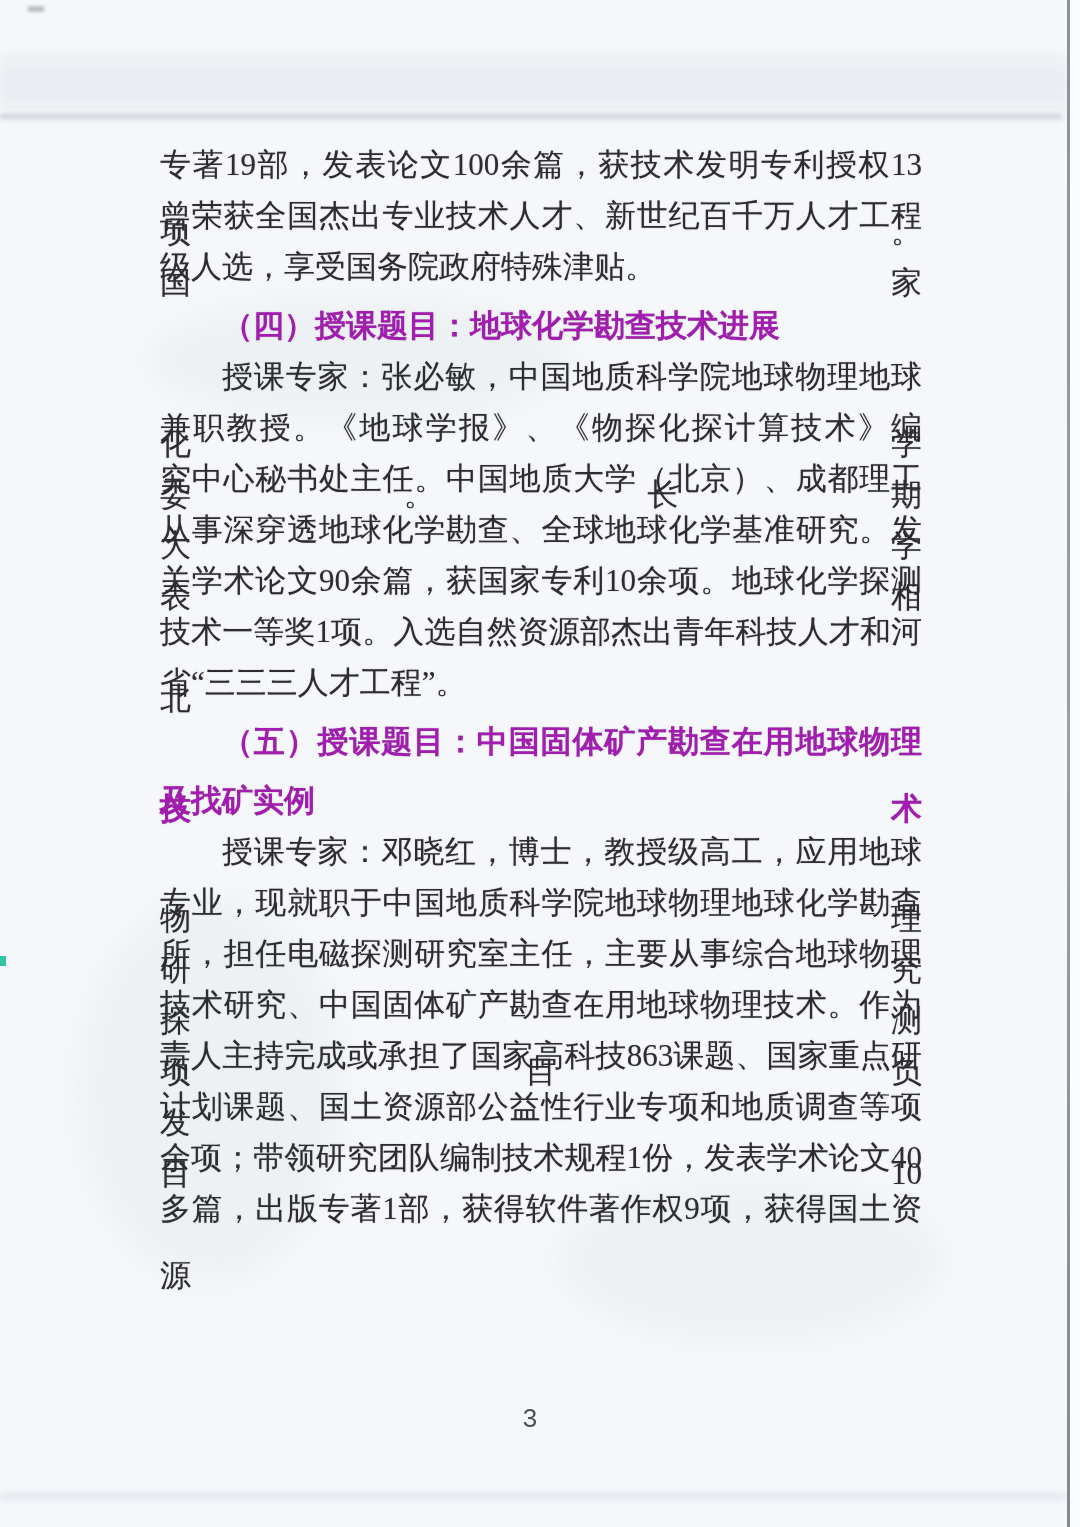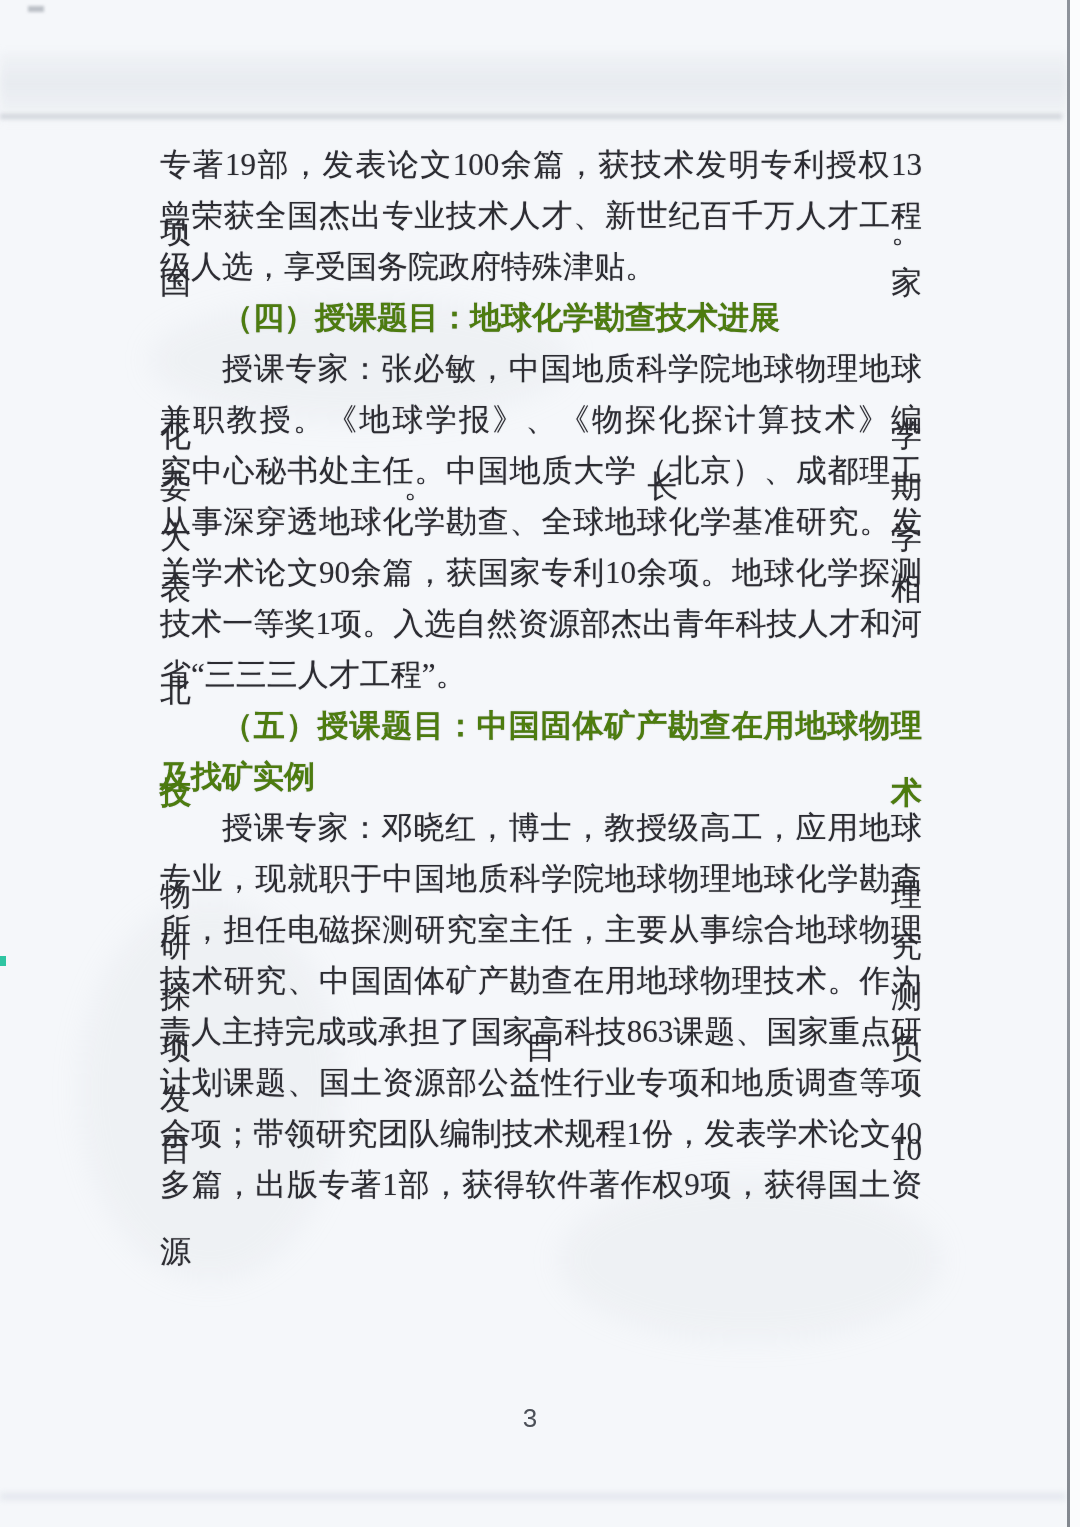--- a/index.html
+++ b/index.html
@@ -92,21 +92,22 @@
     text-shadow: 0 0 1.2px rgba(44,44,56,0.38);
   }
   .j {
     white-space: normal;
     text-align: justify;
     text-align-last: justify;
   }
   .indent { text-indent: 62px; }
   .heading {
     font-weight: bold;
-    color: #4d7c0f;
+    color: #a21caf;
+    margin-top: 8px;
   }
   .pagenum {
     position: absolute;
     left: 160px;
     top: 1398px;
     width: 740px;
     text-align: center;
     font-size: 26px;
     line-height: 40px;
     color: #4c5058;

